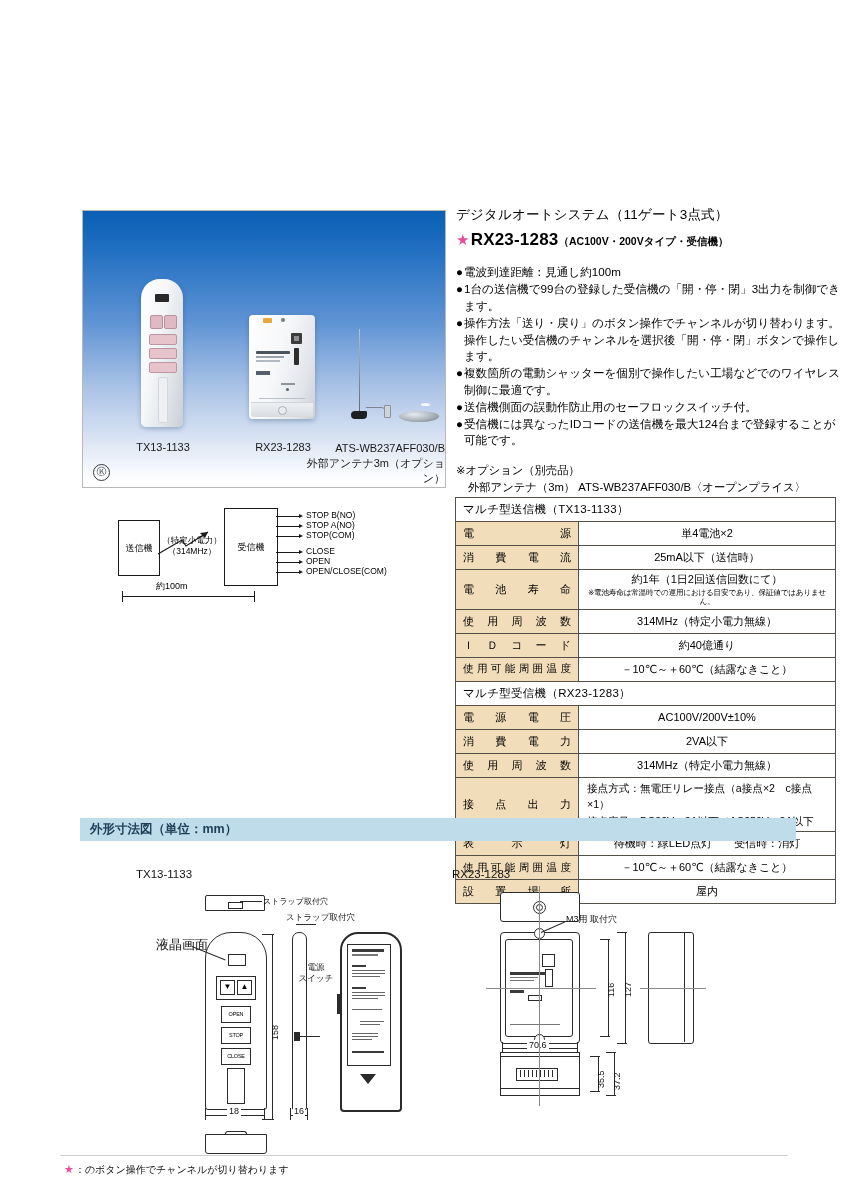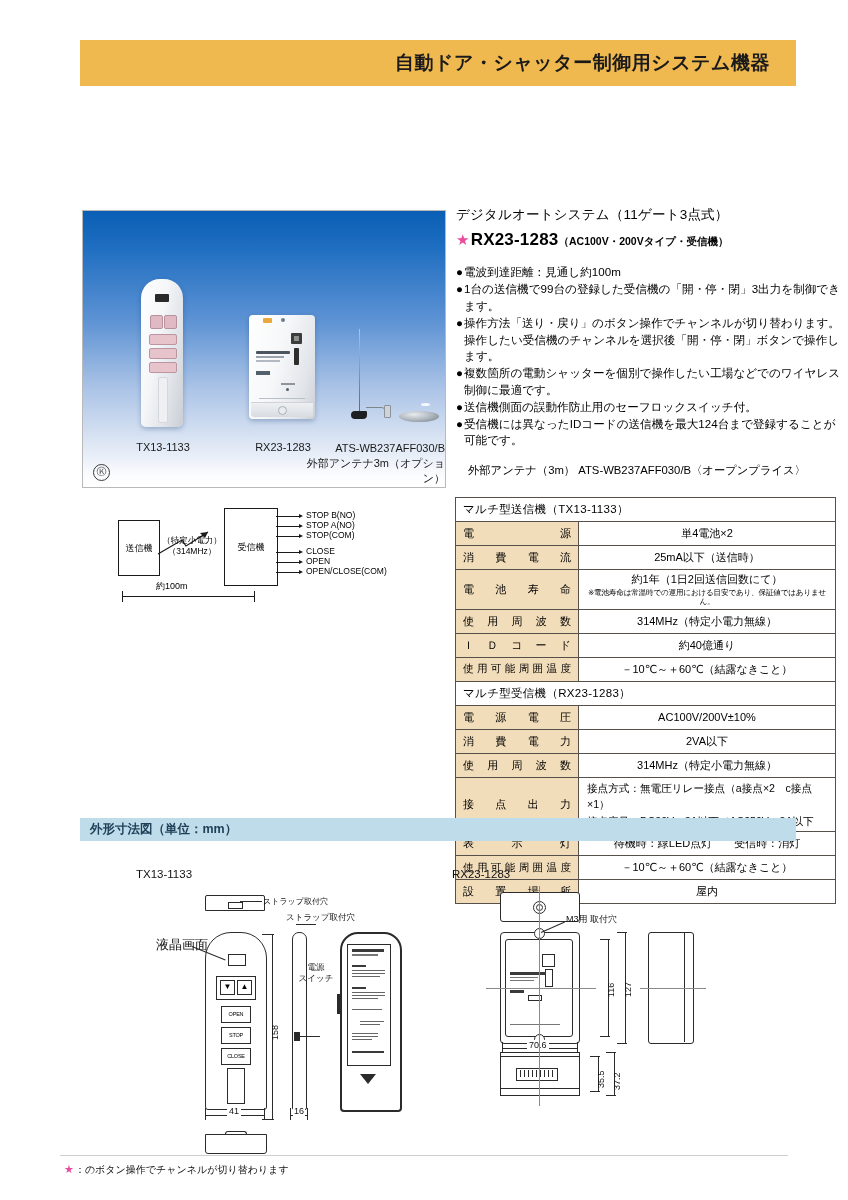--- a/index.html
+++ b/index.html
@@ -230,23 +230,20 @@
   
   .footer-rule{position:absolute;left:60px;top:1155px;width:728px;height:1px;background:#cfcfcf;}
   .footer-note{position:absolute;left:64px;top:1163px;font-size:10px;color:#111;}
   .footer-note .star{font-size:11px;}
 </style>
 </head>
 <body>
 
 <div class="page">
 
-  <div class="header-band">
-    <div class="header-title">自動ドア・シャッター制御用システム機器</div>
-  </div>
 
   <div class="photo-panel">
     <div class="photo-stage">
 
       <div class="tx-body">
         <div class="tx-screen"></div>
         <div class="tx-btn l"></div>
         <div class="tx-btn r"></div>
         <div class="tx-key k1"></div>
         <div class="tx-key k2"></div>
@@ -360,20 +357,21 @@
         <span class="b-dot">●</span>
         <span class="b-txt">送信機側面の誤動作防止用のセーフロックスイッチ付。</span>
       </div>
       <div class="b-row">
         <span class="b-dot">●</span>
         <span class="b-txt">受信機には異なったIDコードの送信機を最大124台まで登録することが可能です。</span>
       </div>
     </div>
 
     <div class="r-opt">
+      <div>※オプション（別売品）</div>
       <div class="ind">外部アンテナ（3m） ATS-WB237AFF030/B〈オープンプライス〉</div>
     </div>
   </div>
 
   <table class="spec">
     <tbody>
       <tr>
         <td class="sec" colspan="2">マルチ型送信機（TX13-1133）</td>
       </tr>
       <tr>
@@ -477,21 +475,21 @@
     <div class="dtxt v" style="left:270px;top:1040px;font-size:9px;">158</div>
 
     <div class="txbot">
       <div class="nub"></div>
       <div class="bx"></div>
     </div>
 
     <div class="ln hln" style="left:205px;top:1115px;width:60px;"></div>
     <div class="ln vln" style="left:205px;top:1108px;height:12px;"></div>
     <div class="ln vln" style="left:264px;top:1108px;height:12px;"></div>
-    <div class="dtxt" style="left:227px;top:1106px;font-size:9px;background:#fff;padding:0 2px;">41</div>
+    <div class="dtxt" style="left:227px;top:1106px;font-size:9px;background:#fff;padding:0 2px;">18</div>
 
     <div class="txside">
       <div class="shell"></div>
       <div class="sw"></div>
     </div>
     <div class="ln hln" style="left:300px;top:1036px;width:20px;"></div>
     <div class="dtxt" style="left:296px;top:962px;font-size:8.5px;line-height:1.25;text-align:center;width:40px;">
       <span>電源</span><br>
       <span>スイッチ</span>
     </div>

